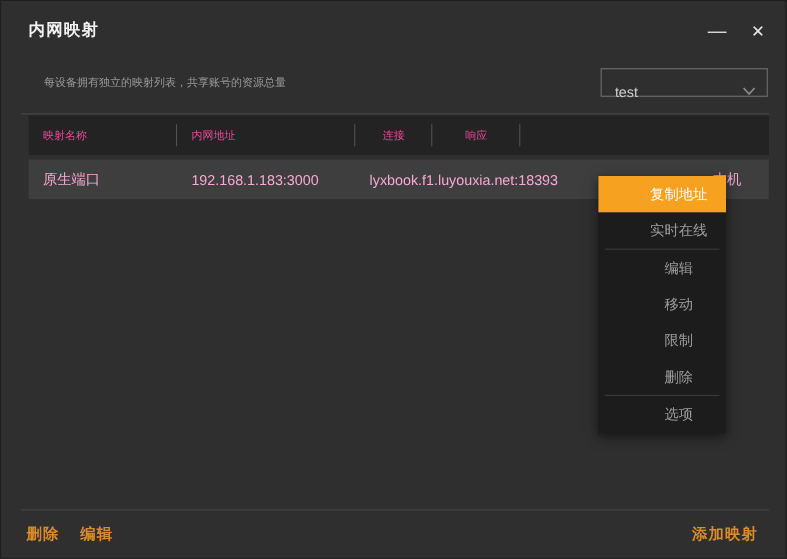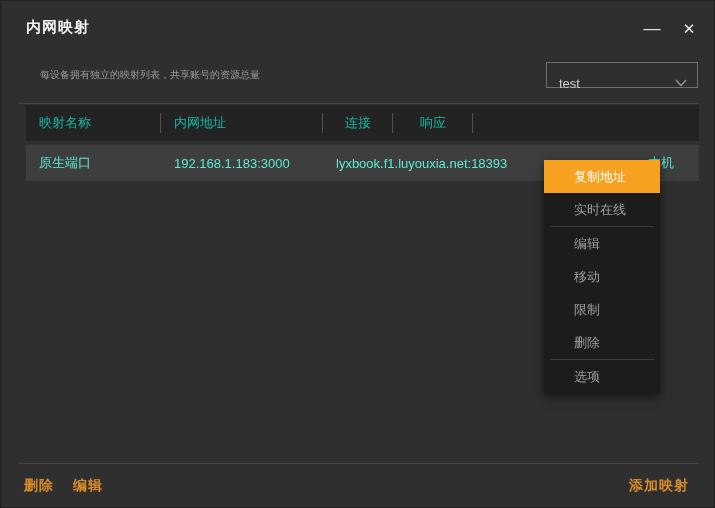--- a/index.html
+++ b/index.html
@@ -48,28 +48,28 @@
     position: absolute; height: 1px; background: #464646;
   }
   .hsep.top { left: 18px; top: 102px; width: 680px; }
   .hsep.bottom { left: 18px; top: 462px; width: 680px; }
   
   .thead {
     position: absolute; left: 25px; top: 104px;
     width: 673px; height: 36px;
     background: #232323;
     display: flex; align-items: flex-end;
-    color: #14b8a6; font-size: 13px;
+    color: #ec4899; font-size: 10px;
   }
   .trow {
     position: absolute; left: 25px; top: 144px;
     width: 673px; height: 36px;
     background: #3e3e3e;
     display: flex; align-items: center;
-    color: #5eead4; font-size: 13px;
+    color: #f9a8d4; font-size: 13px;
     cursor: default;
   }
   .col { height: 100%; display: flex; align-items: center; padding-left: 13px; }
   .col.c0 { width: 135px; }
   .col.c1 { width: 162px; }
   .col.c2 { width: 223px; }
   .col.c3 { width: 80px; justify-content: center; padding-left: 0; }
   .col.c4 { width: 70px; justify-content: center; padding-left: 0; }
   .thead .col { border-right: 1px solid #4f4f4f; }
   .thead .col { border-right: none; position: relative; }
@@ -83,21 +83,21 @@
     width: 116px;
     background: #1c1c1c;
     box-shadow: 0 3px 10px rgba(0,0,0,.55);
     z-index: 10;
     padding-bottom: 1px;
   }
   .menu-item {
     height: 33px; line-height: 33px;
     padding-left: 30px;
     color: #9e9e9e; font-size: 13px;
-    cursor: pointer; white-space: nowrap;
+    cursor: pointer; white-space: nowrap; text-align: center;
   }
   .menu-item.highlighted {
     background: #f6a11f; color: #ffffff;
   }
   .menu-sep { height: 1px; background: #3a3a3a; margin: 0 6px; }
   
   .footer-link {
     position: absolute; top: 476px;
     color: #d98c28; font-size: 14px; font-weight: bold;
     cursor: pointer; letter-spacing: 1px;

